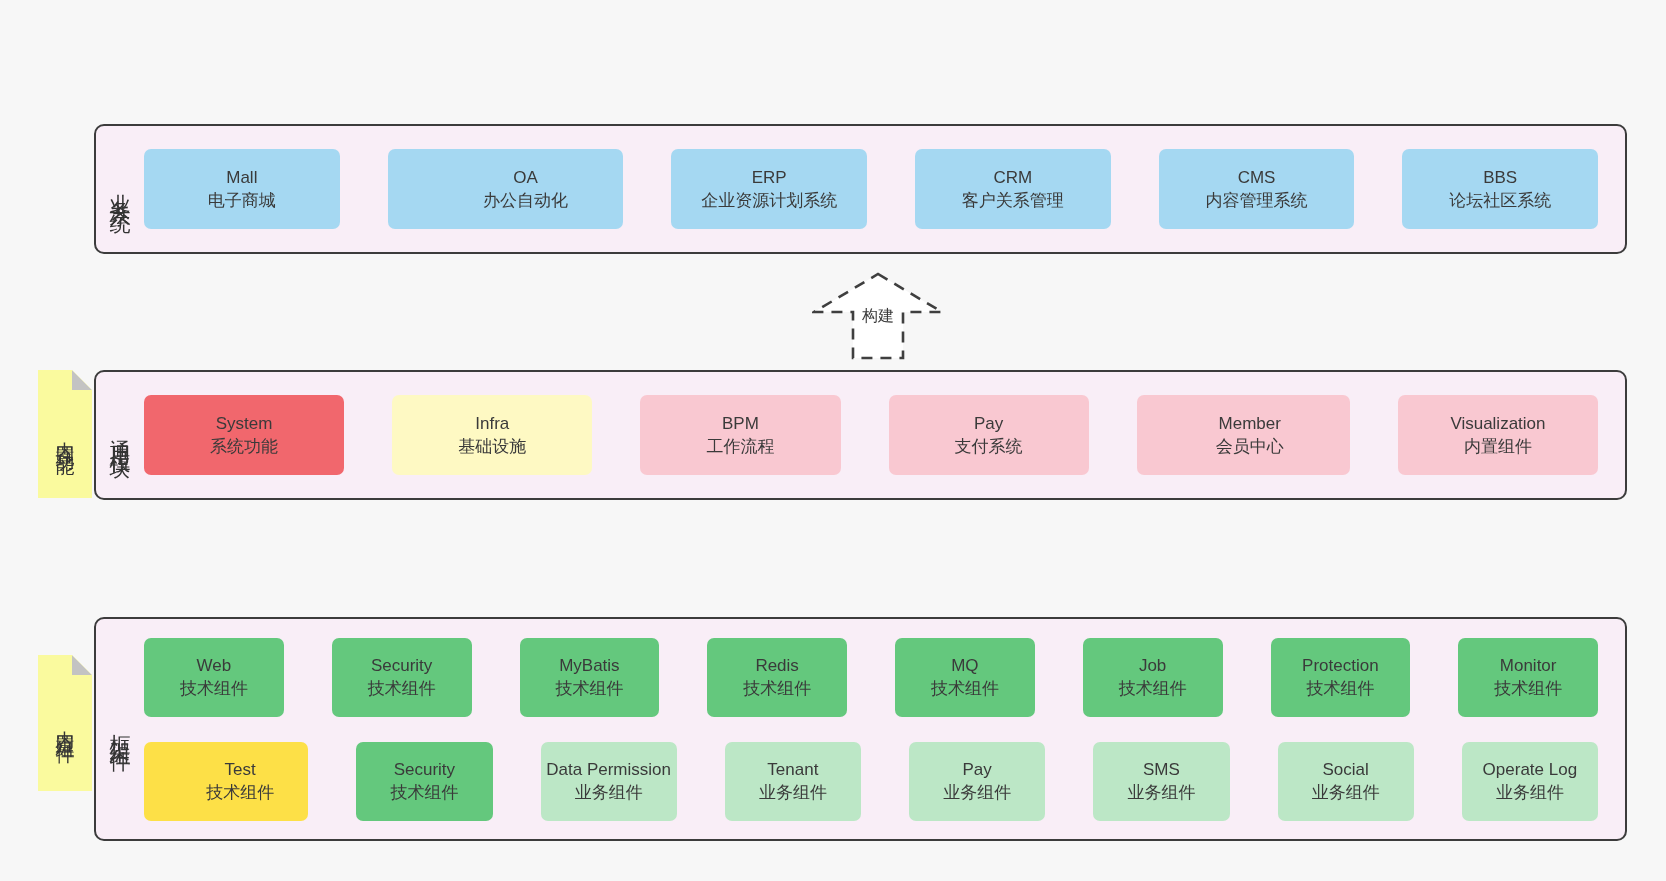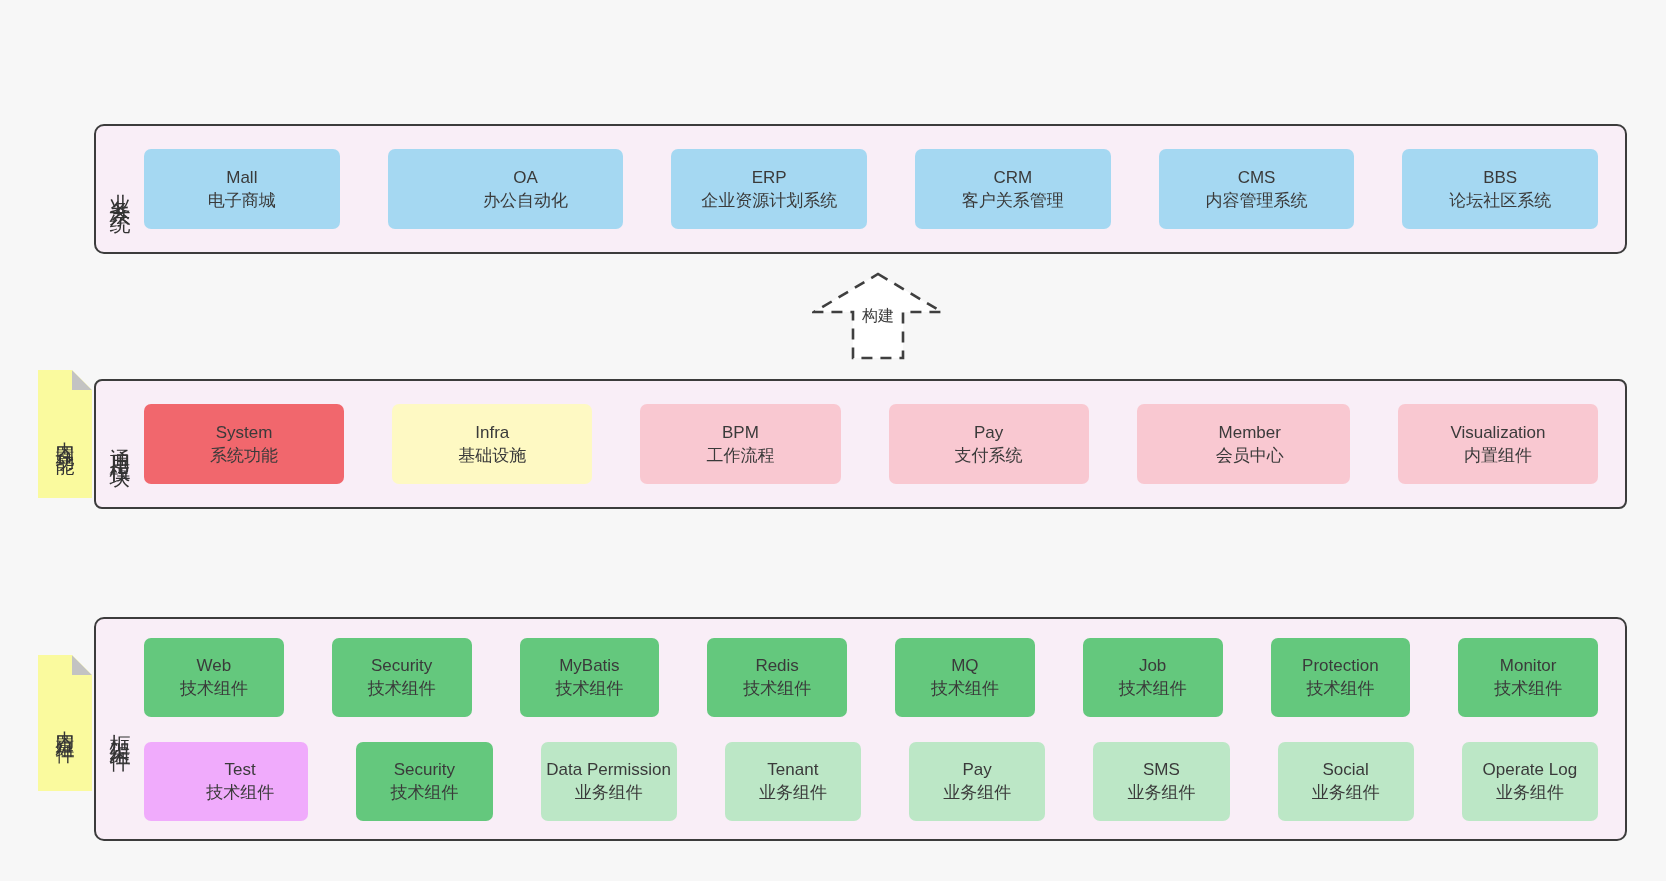--- a/index.html
+++ b/index.html
@@ -7,21 +7,21 @@
     position:relative;width:1666px;height:881px;overflow:hidden;
     font-family:"Liberation Sans","DejaVu Sans",sans-serif;
   }
   
   .layer{
     position:absolute;left:94px;width:1533px;box-sizing:border-box;
     border:2px solid #3c3c3c;border-radius:10px;
     display:flex;align-items:stretch;z-index:2;
   }
   .layer-business{top:124px;height:130px;}
-  .layer-modules{top:379px;height:130px;border-radius:8px;}
+  .layer-modules{top:370px;height:130px;}
   .layer-components{top:617px;height:224px;}
   .layer-label{
     width:48px;flex:0 0 48px;display:flex;align-items:center;justify-content:center;
     writing-mode:vertical-lr;text-orientation:upright;
     font-size:21px;letter-spacing:6px;color:#333;
   }
   .layer-body{
     flex:1;display:flex;flex-direction:column;justify-content:center;
     gap:25px;padding:0 27px 0 0;
   }
@@ -176,21 +176,21 @@
           <div class="box" style="background: rgb(100, 200, 125);">
             <div class="box-title">Protection</div>
             <div class="box-sub">技术组件</div>
           </div>
           <div class="box" style="background: rgb(100, 200, 125);">
             <div class="box-title">Monitor</div>
             <div class="box-sub">技术组件</div>
           </div>
         </div>
         <div class="row">
-          <div class="box" style="background: #f0abfc; padding-left: 28px;">
+          <div class="box" style="background: #fde047; padding-left: 28px;">
             <div class="box-title">Test</div>
             <div class="box-sub">技术组件</div>
           </div>
           <div class="box" style="background: rgb(100, 200, 125);">
             <div class="box-title">Security</div>
             <div class="box-sub">技术组件</div>
           </div>
           <div class="box" style="background: rgb(188, 231, 198);">
             <div class="box-title">Data Permission</div>
             <div class="box-sub">业务组件</div>

